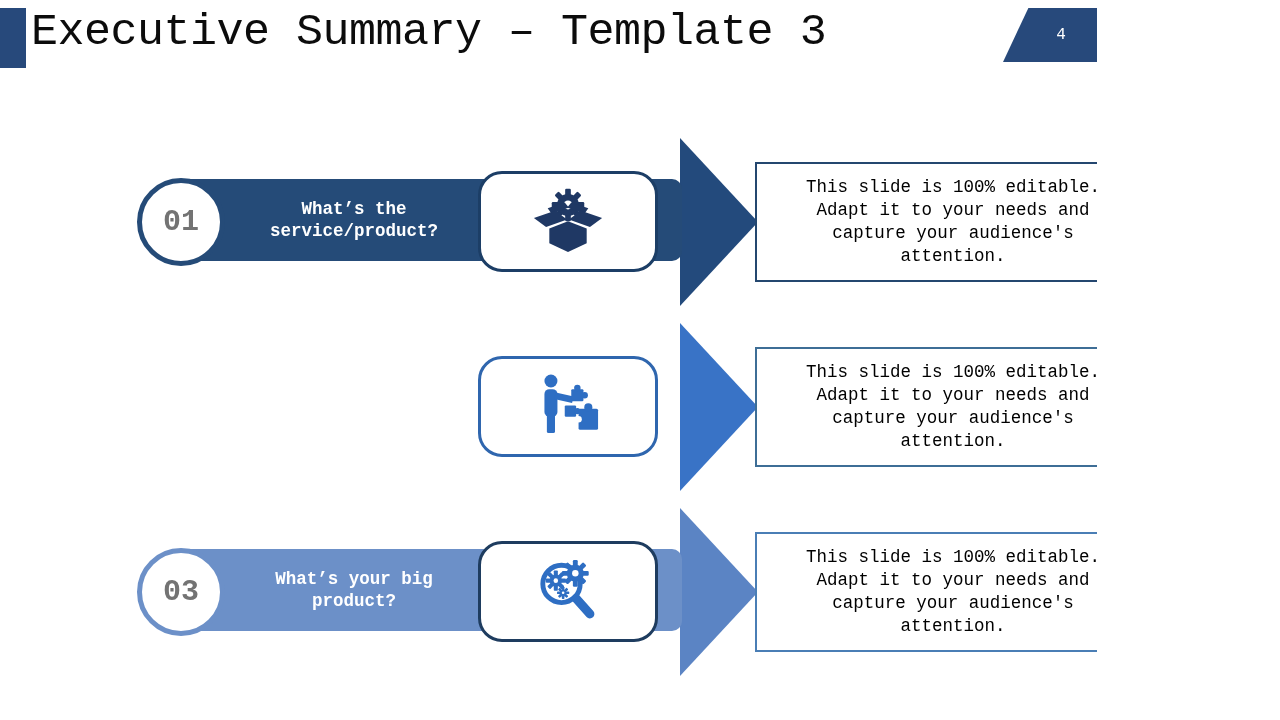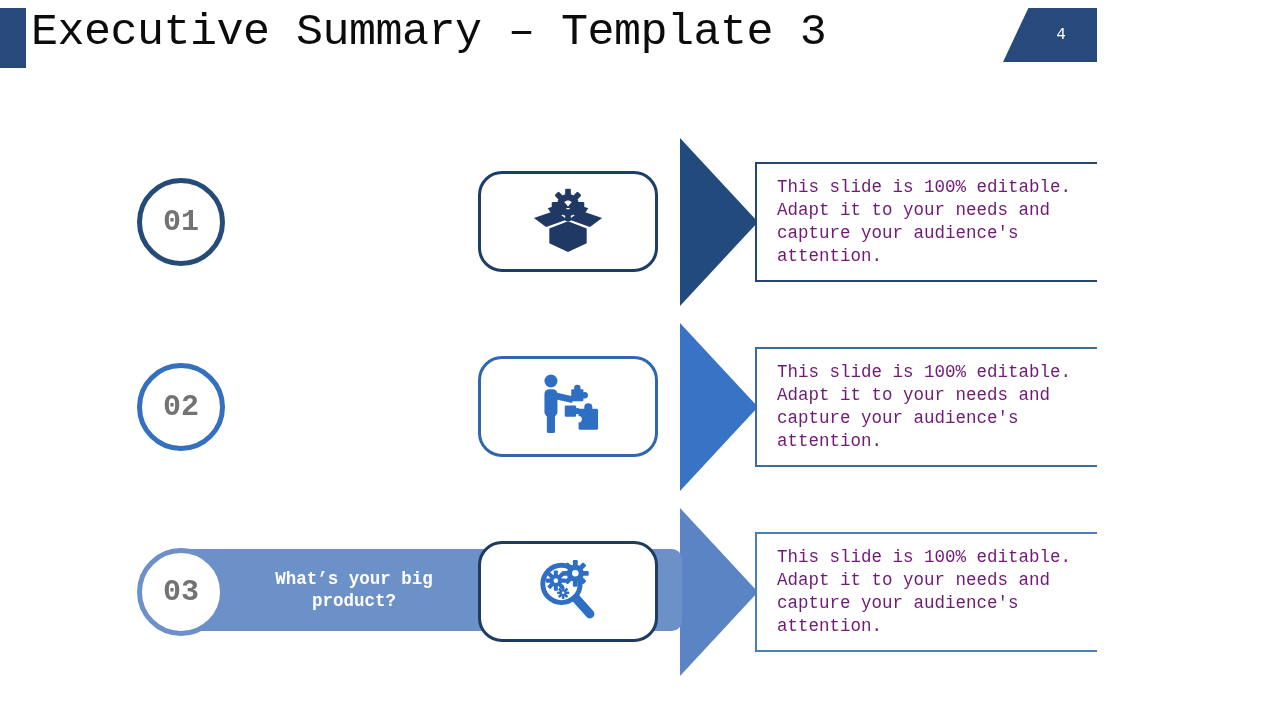--- a/index.html
+++ b/index.html
@@ -31,37 +31,40 @@
           background:#fff;border:5px solid var(--circleBorder);box-sizing:border-box;
           display:flex;align-items:center;justify-content:center;
           font-size:30px;font-weight:bold;color:#737373;}
   .icon-box{position:absolute;left:478px;top:36px;width:180px;height:101px;box-sizing:border-box;
             background:#fff;border:3px solid var(--iconBoxBorder);border-radius:24px;
             display:flex;align-items:center;justify-content:center;color:var(--icon);}
   .icon-box svg{width:78px;height:78px;display:block;}
   .desc-box{position:absolute;left:755px;top:27px;width:388px;height:120px;box-sizing:border-box;
             border:2px solid var(--descBorder);background:#fff;display:flex;align-items:center;
             padding:10px 12px 10px 20px;}
-  .desc-text{font-size:17.5px;line-height:23px;color:#701a75;}
+  .desc-text{font-size:17.5px;line-height:23px;color:#000000;text-align:center;}
 </style>
 </head>
 <body>
 
 <div class="slide">
 
   <div class="title-accent" style="background: rgb(39, 73, 123);"></div>
   <div class="page-title">Executive Summary – Template 3</div>
   <div class="stripe s1" style="background: rgb(39, 73, 123);"></div>
   <div class="stripe s2" style="background: rgb(39, 73, 123);"></div>
   <div class="page-badge" style="background: rgb(39, 73, 123);">
     <span>4</span>
   </div>
 
   <div class="row row-0" style="--banner: #254B78; --arrow: #234A7C; --circleBorder: #254B78; --icon: #1F3864; --iconBoxBorder: #1C3E66; --descBorder: #24476F;">
     <div class="arrow"></div>
+    <div class="banner">
+      <div class="banner-text">What’s the service/product?</div>
+    </div>
     <div class="circle">
       <span>01</span>
     </div>
     <div class="icon-box">
       <span>
         <svg viewBox="0 0 96 96" xmlns="http://www.w3.org/2000/svg">
           <g fill="currentColor">
             <g transform="translate(48,27)">
               <rect x="-3.5" y="-20" width="7" height="11" rx="1.5"></rect>
               <rect x="-3.5" y="-20" width="7" height="11" rx="1.5" transform="rotate(45)"></rect>
@@ -83,23 +86,20 @@
         </svg>
       </span>
     </div>
     <div class="desc-box">
       <div class="desc-text">This slide is 100% editable. Adapt it to your needs and capture your audience's attention.</div>
     </div>
   </div>
 
   <div class="row row-1" style="--banner: #3470BF; --arrow: #3973C6; --circleBorder: #3470BF; --icon: #2E6EC3; --iconBoxBorder: #2F66AE; --descBorder: #3E6E96;">
     <div class="arrow"></div>
-    <div class="circle">
-      <span>02</span>
-    </div>
     <div class="icon-box">
       <span>
         <svg viewBox="0 0 96 96" xmlns="http://www.w3.org/2000/svg">
           <g fill="currentColor">
             <circle cx="27" cy="16" r="8"></circle>
             <rect x="19" y="26" width="16" height="34" rx="6"></rect>
             <rect x="22" y="56" width="10" height="24" rx="2"></rect>
             <polygon points="33,30 55,35 53,43 31,38"></polygon>
             <rect x="52" y="26" width="15" height="15" rx="1.5"></rect>
             <circle cx="59.5" cy="24.5" r="4"></circle>

